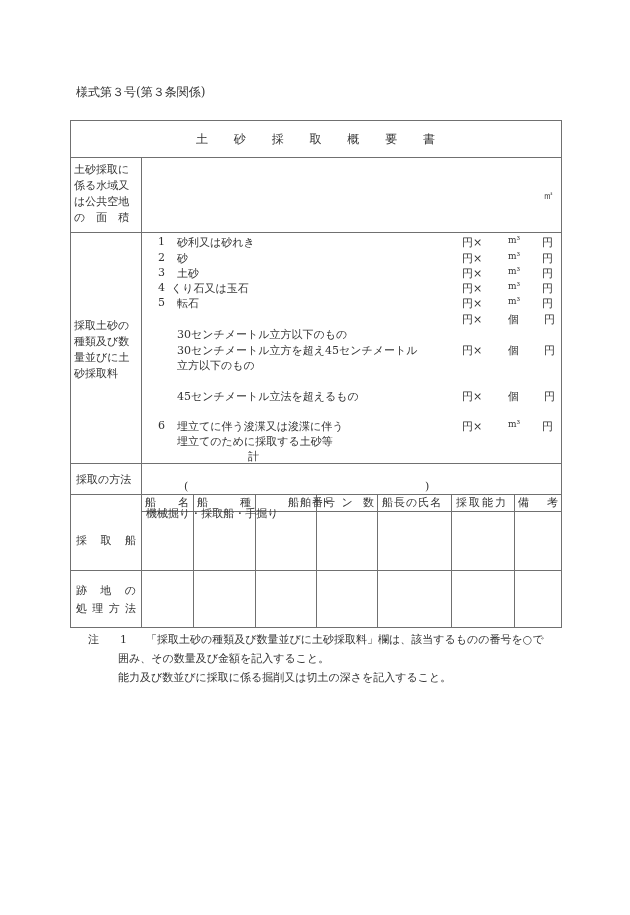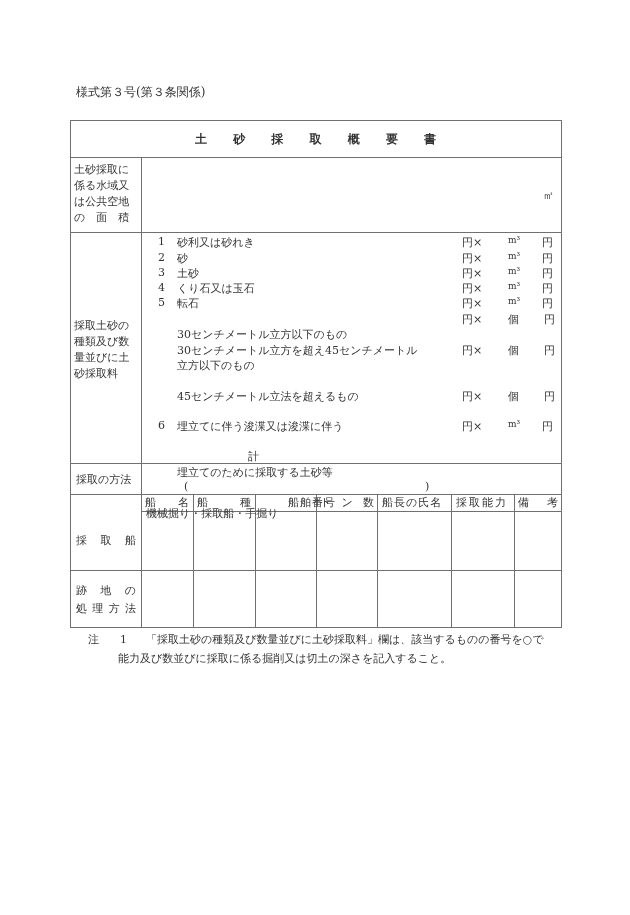--- a/index.html
+++ b/index.html
@@ -4,21 +4,21 @@
 <style>
   html, body { margin: 0; padding: 0; }
   body {
     width: 630px; height: 915px; background: #ffffff; position: relative; overflow: hidden;
     font-family: "DejaVu Serif", "Liberation Serif", serif;
     color: #333333; font-size: 11px;
   }
   .abs { position: absolute; white-space: nowrap; }
   .form-id { left: 76px; top: 84px; font-size: 12px; }
   .line { position: absolute; background: #707070; }
-  .title { top: 131px; left: 70px; width: 491px; text-align: center; font-size: 12px; letter-spacing: 0; font-weight: bold; }
+  .title { top: 131px; left: 70px; width: 491px; text-align: center; font-size: 12px; letter-spacing: 0; }
   .title span { display: inline-block; margin: 0 11px; }
   .lbl { position: absolute; left: 74px; width: 66px; font-size: 11px; line-height: 16px; }
   .just { display: flex; justify-content: space-between; }
   .note { font-size: 11px; line-height: 19px; }
   .hdr { position: absolute; top: 496px; height: 14px; font-size: 11px; line-height: 14px; display: flex; justify-content: space-between; }
 </style>
 </head>
 <body>
 
 <div class="abs form-id">様式第３号(第３条関係)</div>
@@ -90,21 +90,21 @@
 </div>
 <div>
   <span class="abs" style="left:158px;top:266px;">3</span>
   <span class="abs" style="left:177px;top:266px;">土砂</span>
   <span class="abs" style="left:462px;top:266px;">円×</span>
   <span class="abs" style="left:508px;top:266px;font-size:9px;">m³</span>
   <span class="abs" style="left:542px;top:266px;">円</span>
 </div>
 <div>
   <span class="abs" style="left:158px;top:281px;">4</span>
-  <span class="abs" style="left:177px;top:281px;text-align:right;">くり石又は玉石</span>
+  <span class="abs" style="left:171px;top:281px;text-align:right;">くり石又は玉石</span>
   <span class="abs" style="left:462px;top:281px;">円×</span>
   <span class="abs" style="left:508px;top:281px;font-size:9px;">m³</span>
   <span class="abs" style="left:542px;top:281px;">円</span>
 </div>
 <div>
   <span class="abs" style="left:158px;top:296px;">5</span>
   <span class="abs" style="left:177px;top:296px;">転石</span>
   <span class="abs" style="left:462px;top:296px;">円×</span>
   <span class="abs" style="left:508px;top:296px;font-size:9px;">m³</span>
   <span class="abs" style="left:542px;top:296px;">円</span>
@@ -124,21 +124,21 @@
 </div>
 <div>
   <span class="abs" style="left:177px;top:389px;">45センチメートル立法を超えるもの</span>
   <span class="abs" style="left:462px;top:389px;">円×</span>
   <span class="abs" style="left:508px;top:389px;">個</span>
   <span class="abs" style="left:544px;top:389px;">円</span>
 </div>
 <div>
   <span class="abs" style="left:158px;top:419px;">6</span>
   <span class="abs" style="left:177px;top:419px;">埋立てに伴う浚渫又は浚渫に伴う</span>
-  <span class="abs" style="left:177px;top:434px;margin-top:31px;">埋立てのために採取する土砂等</span>
+  <span class="abs" style="left:177px;top:434px;">埋立てのために採取する土砂等</span>
   <span class="abs" style="left:462px;top:419px;">円×</span>
   <span class="abs" style="left:508px;top:419px;font-size:9px;">m³</span>
   <span class="abs" style="left:542px;top:419px;">円</span>
 </div>
 <span class="abs" style="left:248px;top:449px;">計</span>
 
 <div class="abs" style="left:76px;top:472px;">採取の方法</div>
 <div class="abs" style="left:146px;top:466px;margin-top:40px;">機械掘り・採取船・手掘り</div>
 <div class="abs" style="left:184px;top:480px;">(</div>
 <div class="abs" style="left:178px;top:480px;width:0;"></div>
@@ -200,14 +200,15 @@
 <div class="abs" style="left:515px;top:512px;width:46px;height:58px;"></div>
 
 <div class="abs note" style="left:88px;top:630px;">
   <div>
     <span>注</span>
     <span style="display:inline-block;width:14px;"></span>
     <span>1</span>
     <span style="display:inline-block;width:12px;"></span>
     <span>「採取土砂の種類及び数量並びに土砂採取料」欄は、該当するものの番号を○で</span>
   </div>
+  <div style="padding-left:30px;">囲み、その数量及び金額を記入すること。</div>
   <div style="padding-left:30px;">能力及び数並びに採取に係る掘削又は切土の深さを記入すること。</div>
 </div>
 
 </body></html>

